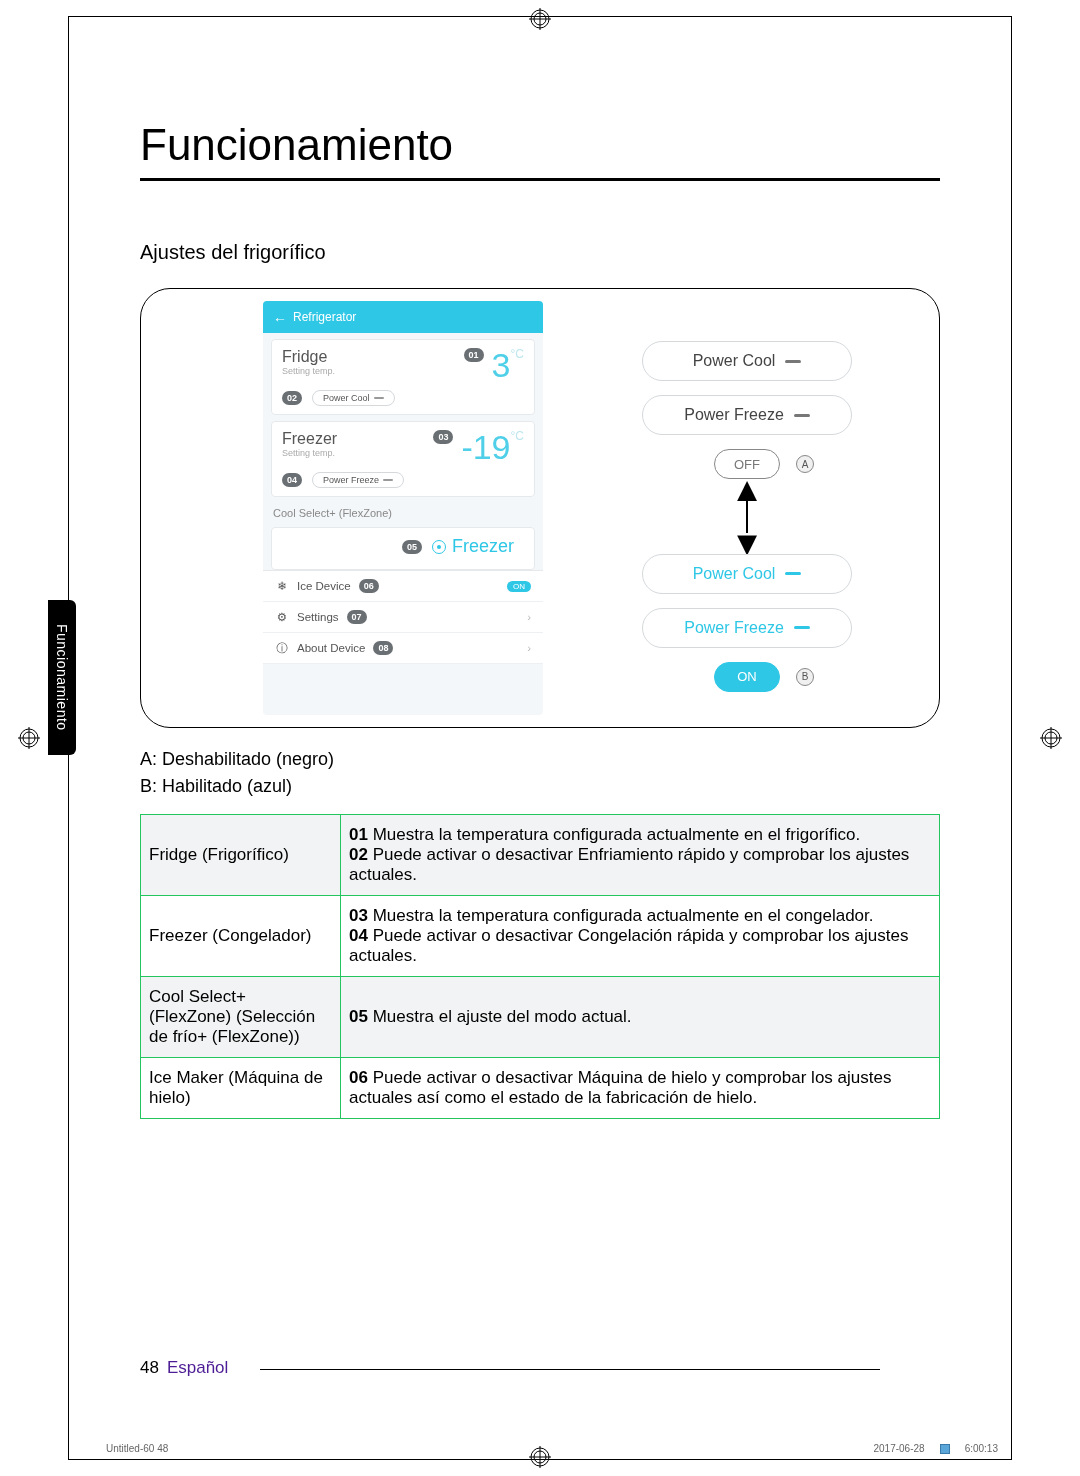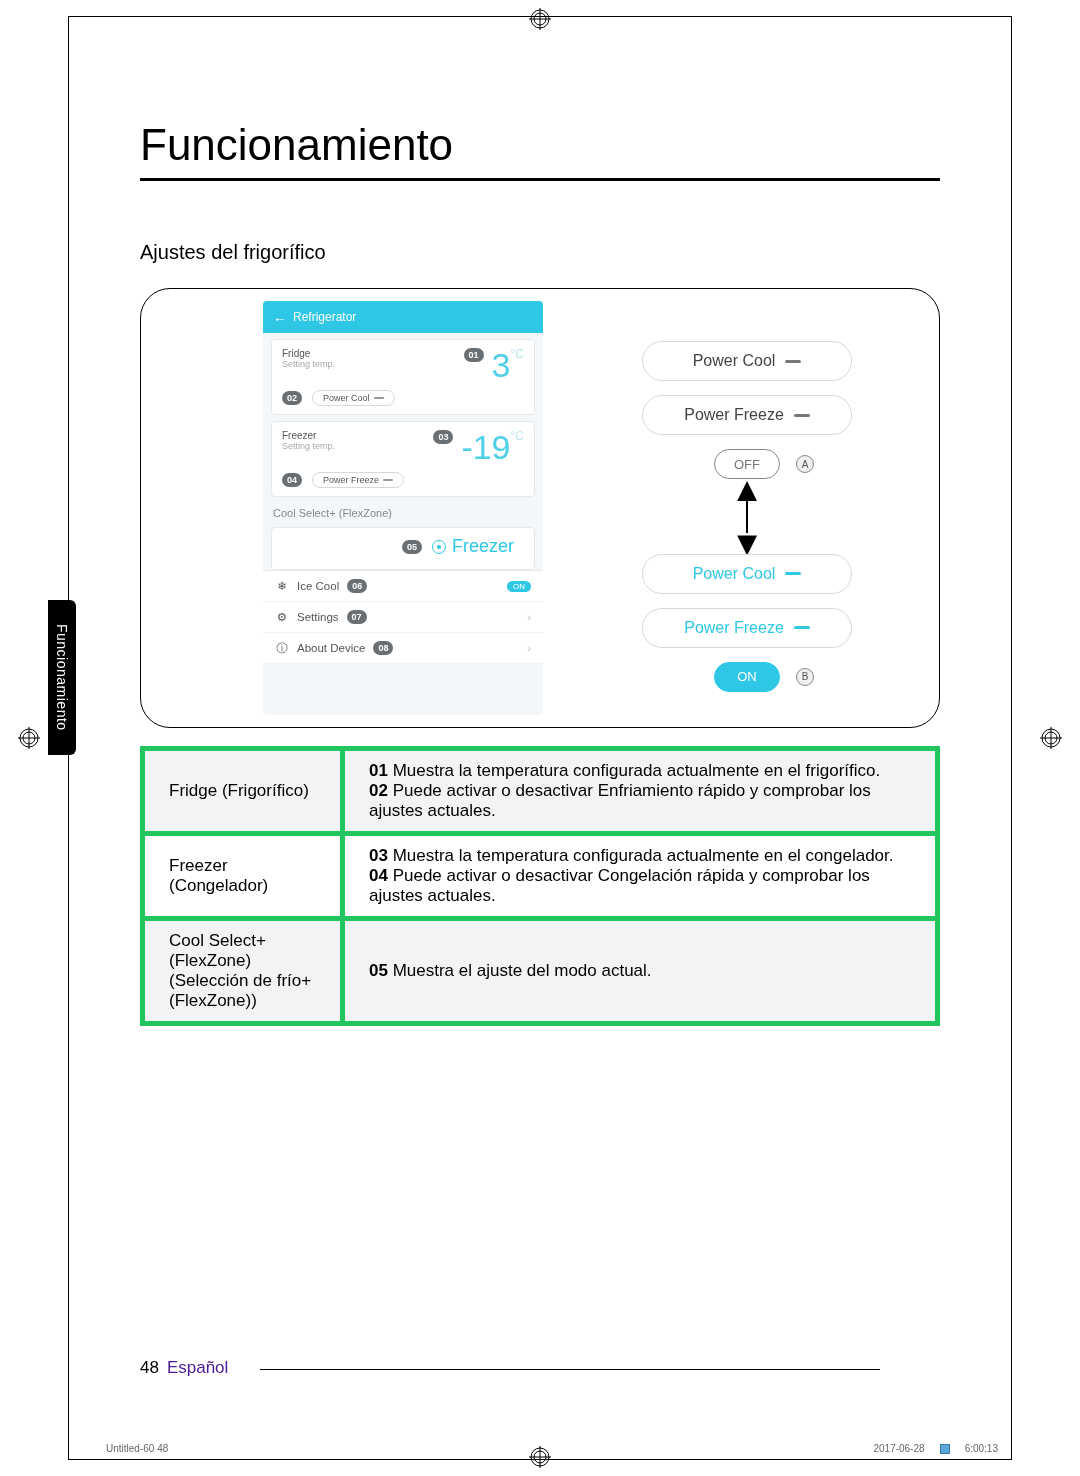--- a/index.html
+++ b/index.html
@@ -106,21 +106,21 @@
   .phone-top .arrow { font-size:14px; }
   .phone-card {
     background:#fff;
     margin: 6px 8px 0 8px;
     border:1px solid #e6e9eb;
     border-radius:4px;
     padding:8px 10px;
     position:relative;
   }
   .card-head { display:flex; justify-content:space-between; align-items:flex-start; }
-  .card-head .ttl { color:#555; font-size:10px; }
+  .card-head .ttl { color:#555; font-size:16px; }
   .card-head .sub { color:#aaa; font-size:9px; }
   .big-temp { color:#4fcfe8; font-size:34px; font-weight:300; line-height:1; }
   .big-temp .deg { font-size:12px; vertical-align: top; color:#bde6ef;}
   .badge-num {
     display:inline-flex; align-items:center; justify-content:center;
     width:20px; height:14px; border-radius:7px;
     background:#6a6f73; color:#fff; font-size:9px; font-weight:600;
     margin-right:4px;
   }
   .pill-mini {
@@ -180,22 +180,22 @@
   .legend { font-size:18px; font-weight:300; line-height:1.5; margin-bottom:14px;}
 
   
   table.desc {
     width:100%;
     border-collapse: collapse;
     font-size:17px;
     font-weight:300;
   }
   table.desc td {
-    border:5px solid #22c55e;
-    padding:10px 24px;
+    border:1px solid #22c55e;
+    padding:10px 8px;
     vertical-align: middle;
   }
   table.desc td:first-child { width:200px; }
   table.desc .n { font-weight:600; }
   table.desc tr:nth-child(odd) td { background:#f2f3f4; }
   table.desc tr:nth-child(even) td { background:#fff; }
 
   
   .footer {
     position:absolute;
@@ -316,21 +316,21 @@
         <div class="flex-val">
           <span class="badge-num" style="background:#6a6f73;">05</span>
           <span class="tgt"></span>
           <span>Freezer</span>
         </div>
       </div>
 
       <div class="phone-list">
         <div class="phone-row">
           <span class="mini-icon">❄</span>
-          <span>Ice Cool</span>
+          <span>Ice Device</span>
           <span class="badge-num">06</span>
           <span class="sw-on">ON</span>
         </div>
         <div class="phone-row">
           <span class="mini-icon">⚙</span>
           <span>Settings</span>
           <span class="badge-num">07</span>
           <span class="chev">›</span>
         </div>
         <div class="phone-row">
@@ -378,20 +378,24 @@
         <div style="position:relative;">
           <div class="toggle on">
               <span>ON</span>
             </div>
           <div class="ab-label">B</div>
         </div>
       </div>
     </div>
   </div>
 
+  <div class="legend">
+    <div>A: Deshabilitado (negro)</div>
+    <div>B: Habilitado (azul)</div>
+  </div>
 
   <table class="desc">
     <tbody>
         <tr>
       <td>Fridge (Frigorífico)</td>
       <td>
         <span class="n">01</span><span> Muestra la temperatura configurada actualmente en el frigorífico.</span><br>
         <span class="n">02</span><span> Puede activar o desactivar Enfriamiento rápido y comprobar los ajustes actuales.</span>
       </td>
     </tr>
@@ -401,20 +405,26 @@
         <span class="n">03</span><span> Muestra la temperatura configurada actualmente en el congelador.</span><br>
         <span class="n">04</span><span> Puede activar o desactivar Congelación rápida y comprobar los ajustes actuales.</span>
       </td>
     </tr>
     <tr>
       <td>Cool Select+ (FlexZone) (Selección de frío+ (FlexZone))</td>
       <td>
         <span class="n">05</span><span> Muestra el ajuste del modo actual.</span>
       </td>
     </tr>
+    <tr>
+      <td>Ice Maker (Máquina de hielo)</td>
+      <td>
+        <span class="n">06</span><span> Puede activar o desactivar Máquina de hielo y comprobar los ajustes actuales así como el estado de la fabricación de hielo.</span>
+      </td>
+    </tr>
   </tbody>
     </table>
 
   <div class="footer">
     <span class="pn">48</span>
     <span class="lang">Español</span>
     <span class="footer-bar"></span>
   </div>
 </div>
 

